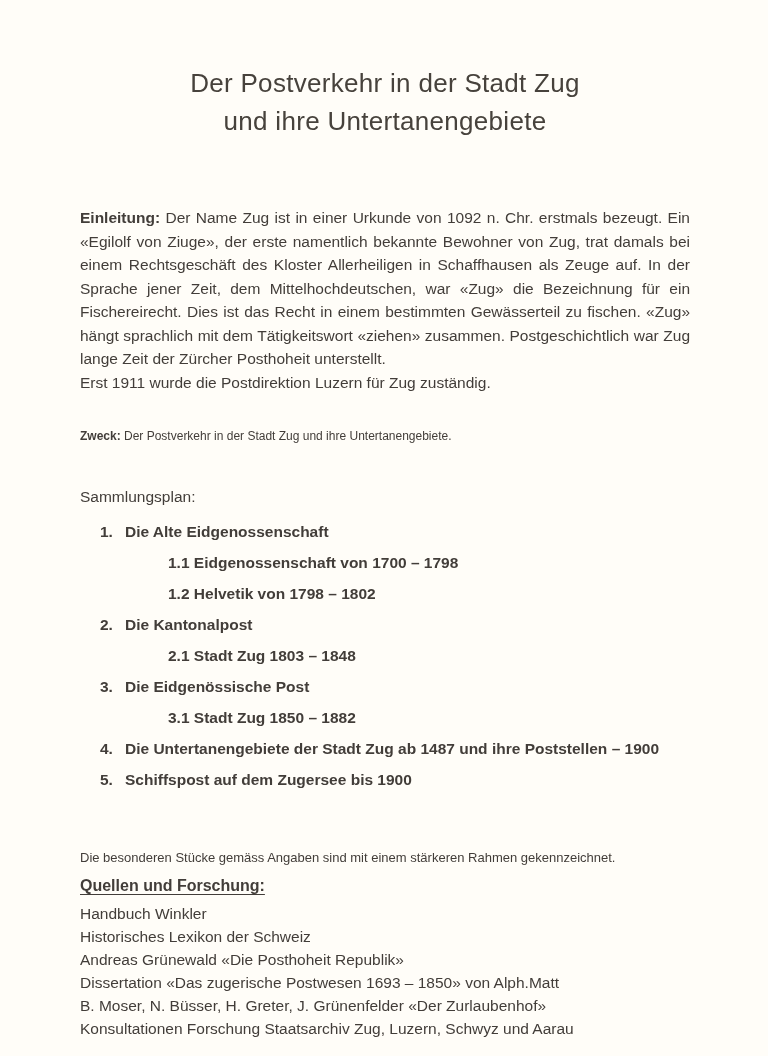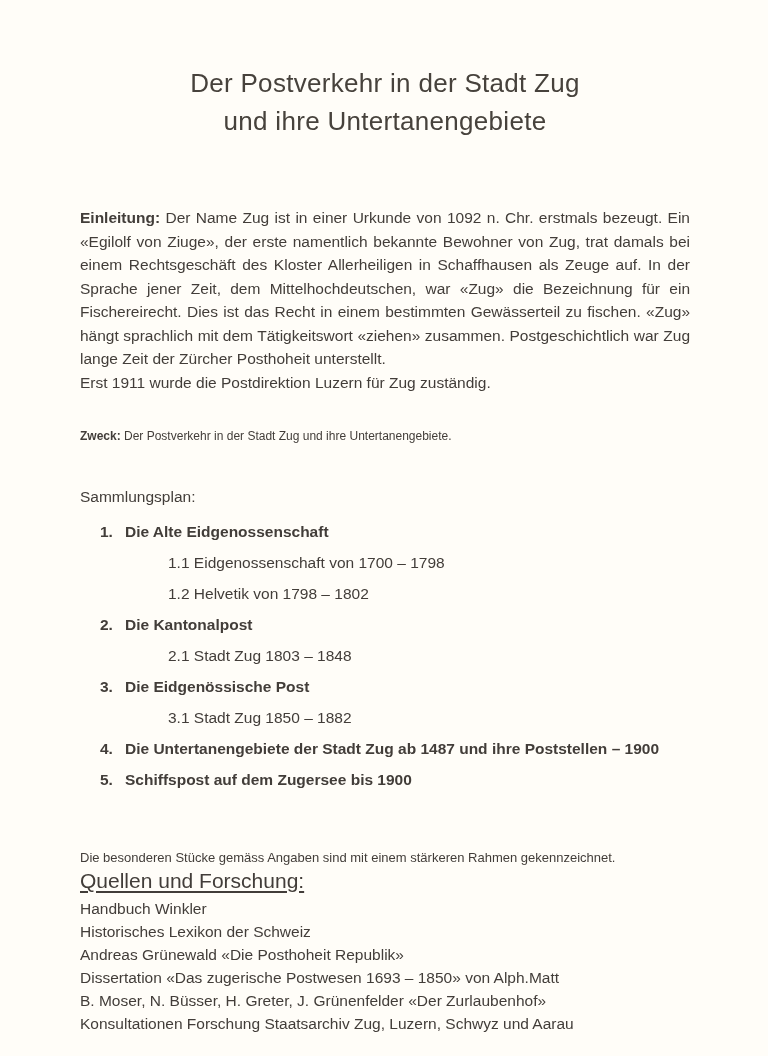--- a/index.html
+++ b/index.html
@@ -64,34 +64,36 @@
     font-weight: 600;
     white-space: nowrap;
   }
   .plan-main .num {
     flex: 0 0 25px;
   }
   .plan-sub {
     margin: 0 16px 11px 88px;
     font-size: 15.5px;
     line-height: 20px;
-    font-weight: 400;
+    font-weight: 700;
     white-space: nowrap;
   }
   .note {
     margin-top: 56px;
     font-size: 13px;
     line-height: 23px;
   }
   .sources-heading {
-    font-size: 21px;
+    margin-top: 5px;
+    font-size: 16px;
     line-height: 23px;
     text-decoration: underline;
     text-underline-offset: 3px;
     display: inline-block;
+    font-weight: bold;
   }
   .sources {
     margin-top: 5px;
   }
   .source-line {
     font-size: 15.5px;
     line-height: 23px;
   }
 </style>
 </head>

